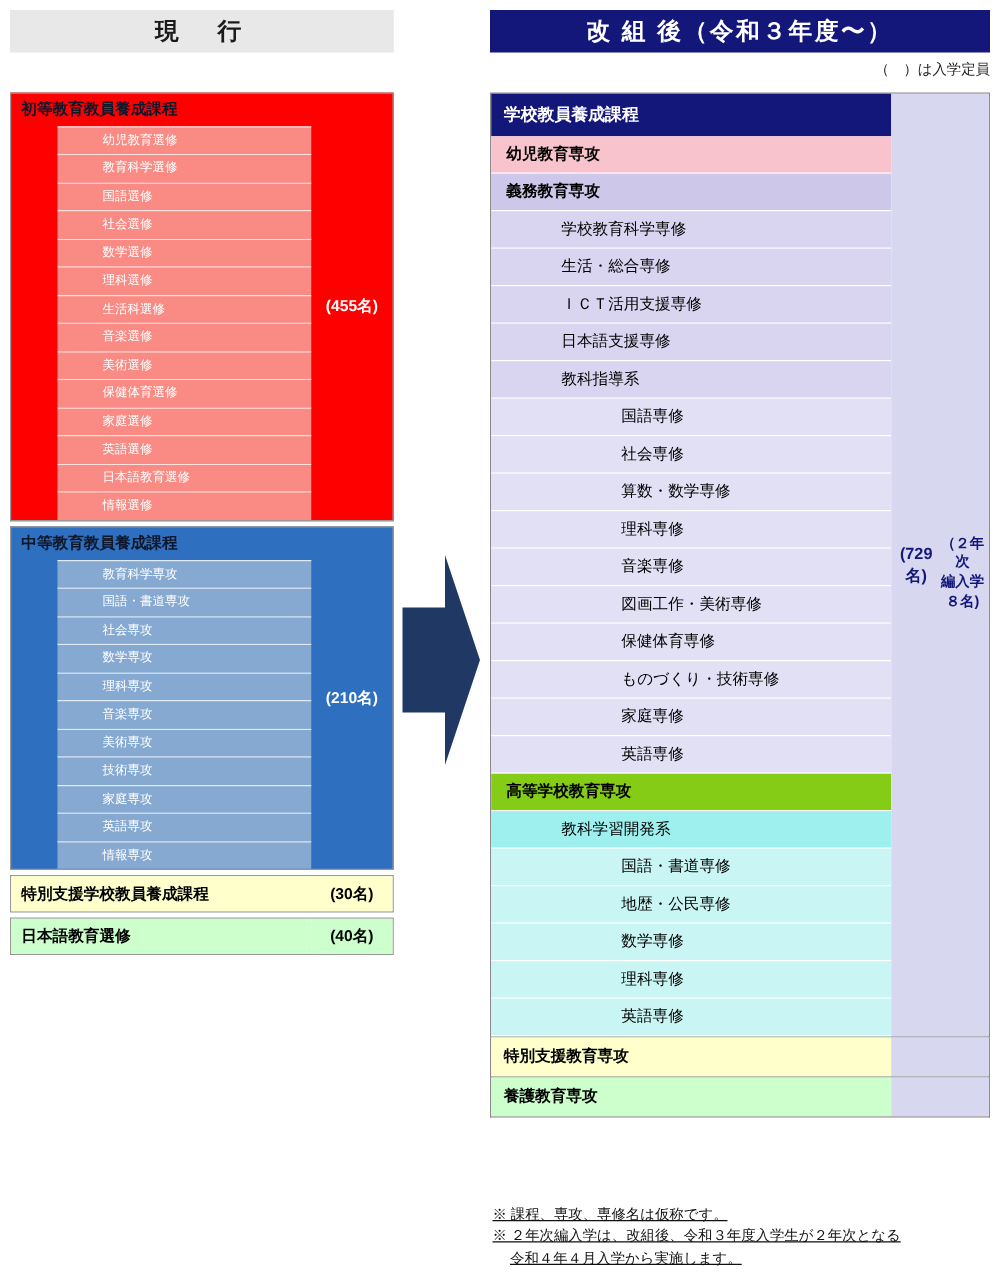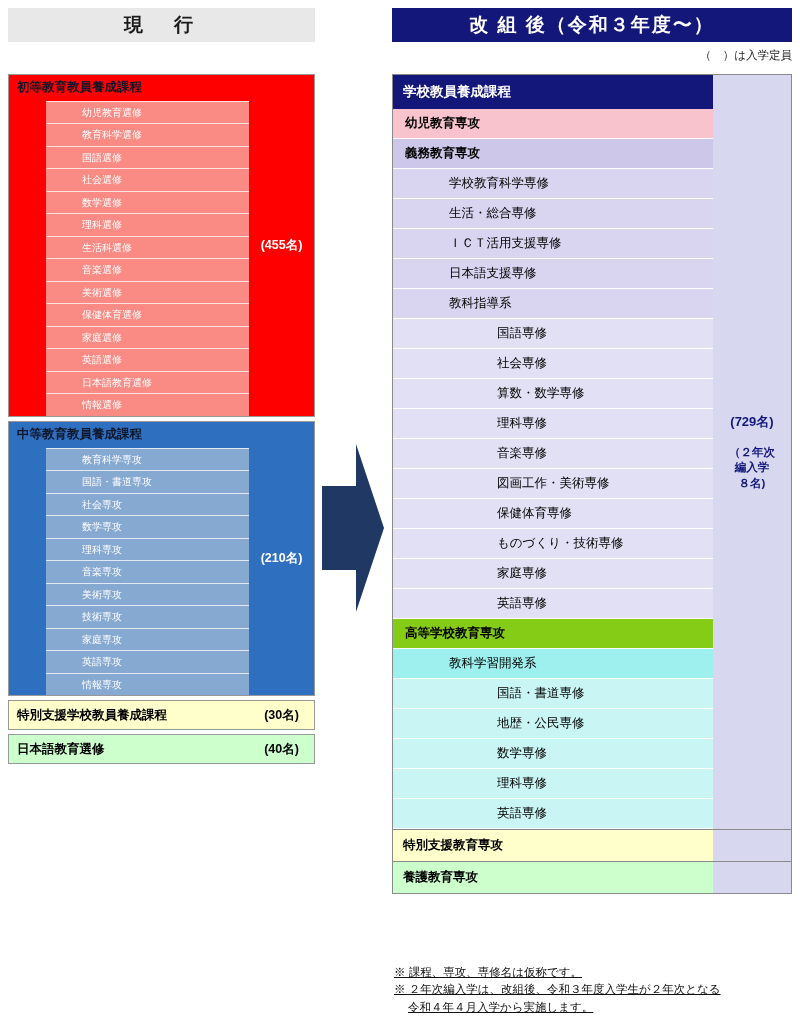--- a/index.html
+++ b/index.html
@@ -72,21 +72,21 @@
     position:absolute; left:320px; top:438px; width:66px; height:180px;
   }
 
   
   .right-wrap { position:absolute; left:392px; top:74px; width:400px; }
   .rbox { border:1px solid #8a8a8a; display:flex; }
   .rbody { width:320px; }
   .rcap {
     width:78px; background:#d7d7ef; color:#13177a;
     font-size:13px; font-weight:bold;
-    display:flex; flex-direction:column; align-items:center; justify-content:center;
+    display:flex; flex-direction:row; align-items:center; justify-content:center;
     text-align:center; line-height:1.35; padding:2px;
   }
   .rcap .sub { font-size:11.5px; margin-top:14px; }
   .r-ttl {
     background:#13177a; color:#fff; font-size:13.5px; font-weight:bold;
     padding:8px 8px 8px 10px;
   }
   .r-l1 {
     font-size:12.5px; font-weight:bold; padding:6px 6px 6px 12px;
     border-bottom:1px solid #ffffff;

